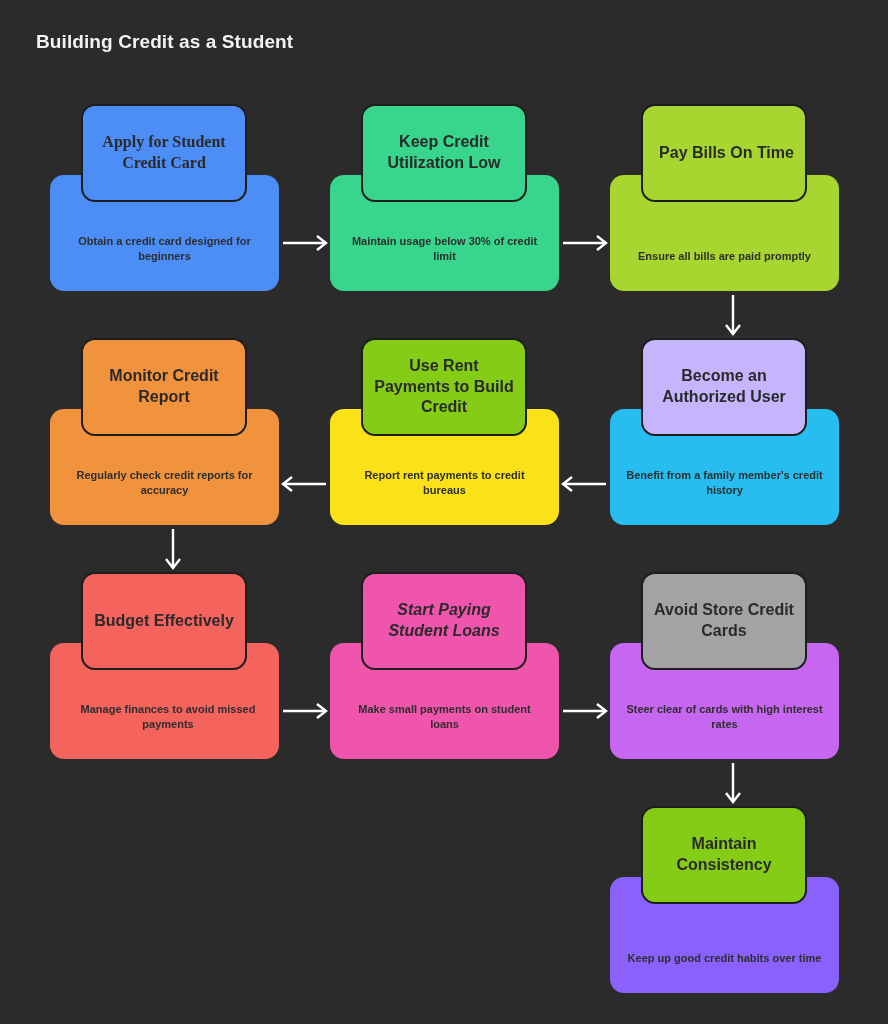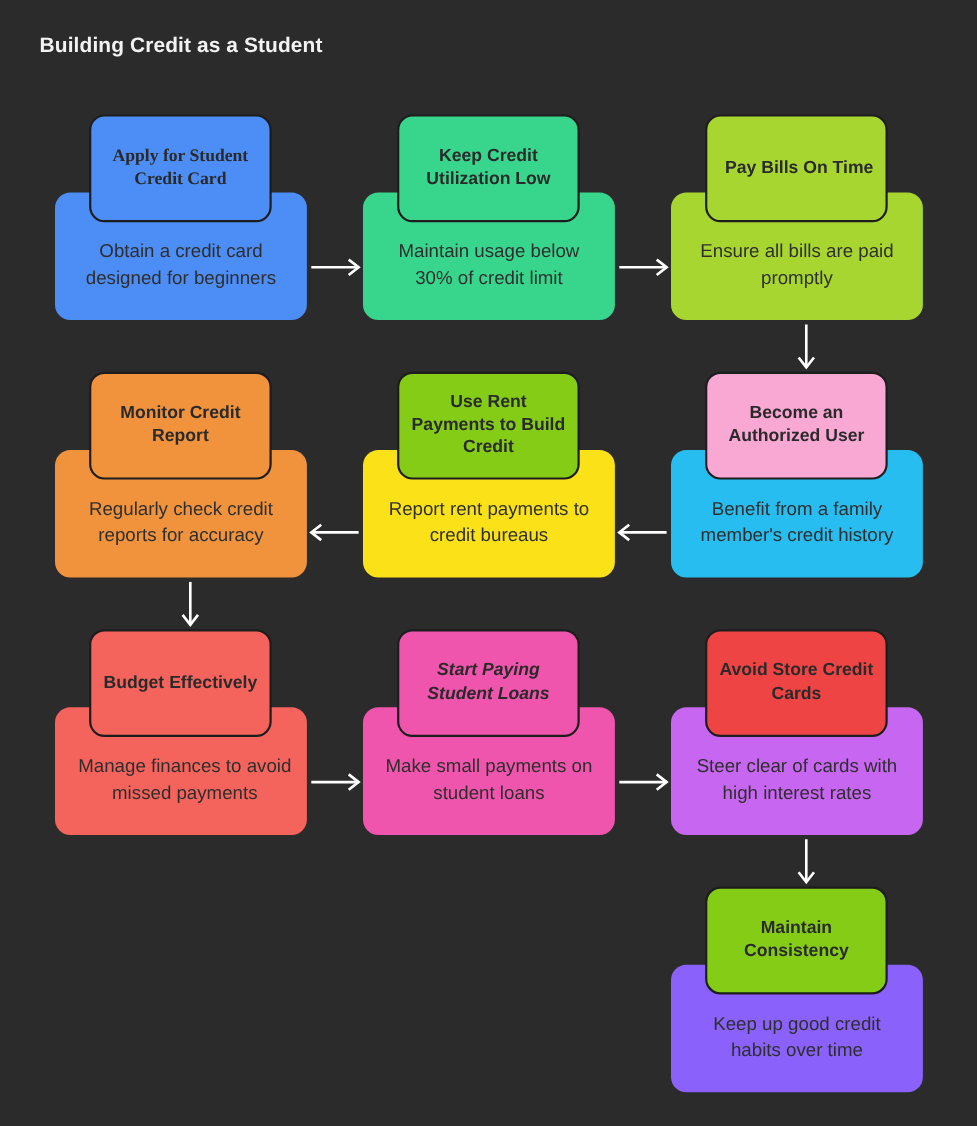--- a/index.html
+++ b/index.html
@@ -51,24 +51,24 @@
     height: 116px;
     border-radius: 14px;
     box-sizing: border-box;
     display: flex;
     align-items: flex-end;
     justify-content: center;
     padding: 0 14px 26px 14px;
   }
   .node-desc {
     color: #2e2e2e;
-    font-size: 17px;
+    font-size: 11px;
     line-height: 1.42;
     text-align: center;
-    font-weight: 400;
+    font-weight: 700;
     width: 100%;
   }
   .node-header {
     position: absolute;
     left: 31px;
     top: 0;
     width: 166px;
     height: 98px;
     border-radius: 14px;
     border: 2px solid #1d1d1d;
@@ -138,21 +138,21 @@
         <div class="node-desc">Report rent payments to credit bureaus</div>
       </div>
       <div class="node-header" style="background: #84cc16; border-color: rgb(29, 29, 29);">
         <div class="node-title">Use Rent Payments to Build Credit</div>
       </div>
     </div>
     <div class="node" style="left: 610px; top: 338px;">
       <div class="node-body" style="background: rgb(39, 189, 240);">
         <div class="node-desc">Benefit from a family member's credit history</div>
       </div>
-      <div class="node-header" style="background: #f9a8d4; border-color: rgb(29, 29, 29);">
+      <div class="node-header" style="background: #c4b5fd; border-color: rgb(29, 29, 29);">
         <div class="node-title">Become an Authorized User</div>
       </div>
     </div>
     <div class="node" style="left: 50px; top: 572px;">
       <div class="node-body" style="background: rgb(244, 100, 92); padding-left: 21px;">
         <div class="node-desc">Manage finances to avoid missed payments</div>
       </div>
       <div class="node-header" style="background: rgb(244, 100, 92); border-color: rgb(29, 29, 29);">
         <div class="node-title">Budget Effectively</div>
       </div>
@@ -162,21 +162,21 @@
         <div class="node-desc">Make small payments on student loans</div>
       </div>
       <div class="node-header" style="background: rgb(240, 85, 173); border-color: rgb(29, 29, 29); font-style: italic;">
         <div class="node-title">Start Paying Student Loans</div>
       </div>
     </div>
     <div class="node" style="left: 610px; top: 572px;">
       <div class="node-body" style="background: rgb(199, 102, 240);">
         <div class="node-desc">Steer clear of cards with high interest rates</div>
       </div>
-      <div class="node-header" style="background: #ef4444; border-color: rgb(29, 29, 29);">
+      <div class="node-header" style="background: #a3a3a3; border-color: rgb(29, 29, 29);">
         <div class="node-title">Avoid Store Credit Cards</div>
       </div>
     </div>
     <div class="node" style="left: 610px; top: 806px;">
       <div class="node-body" style="background: rgb(138, 98, 251);">
         <div class="node-desc">Keep up good credit habits over time</div>
       </div>
       <div class="node-header" style="background: #84cc16; border-color: rgb(29, 29, 29);">
         <div class="node-title">Maintain Consistency</div>
       </div>

